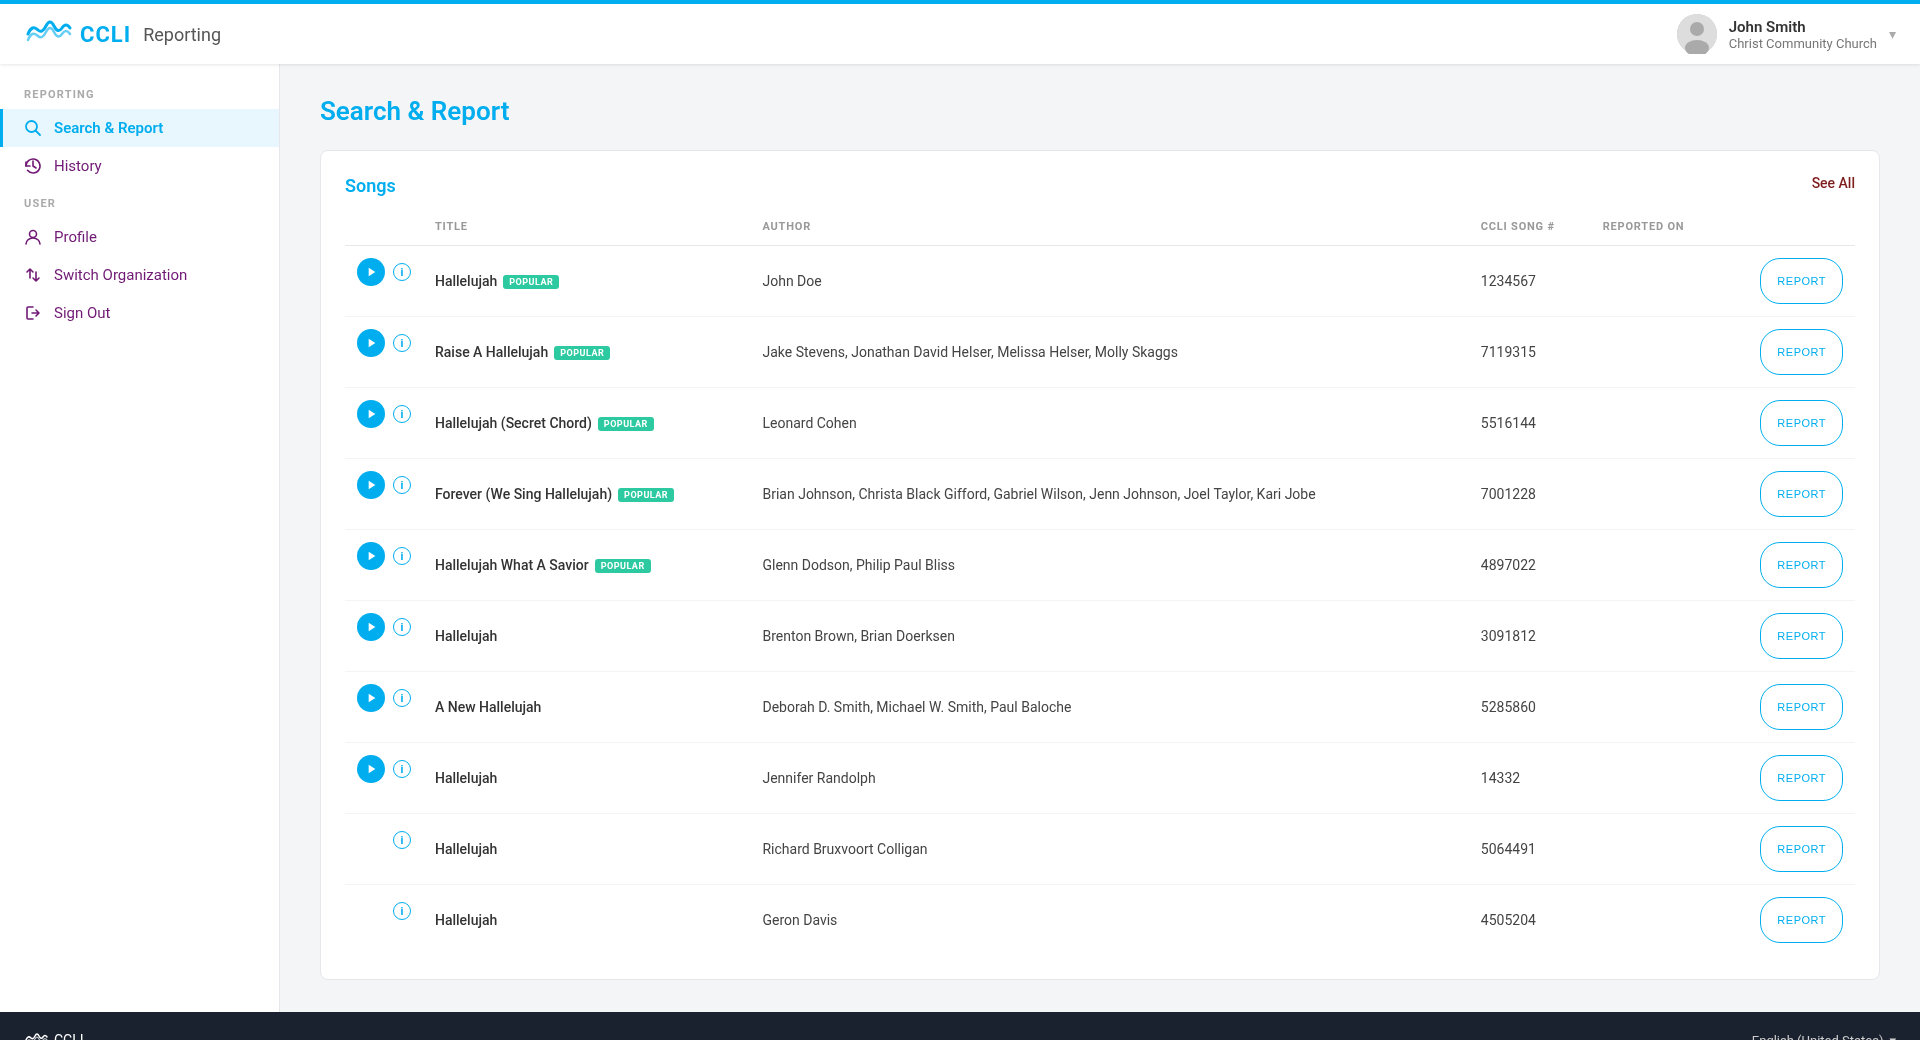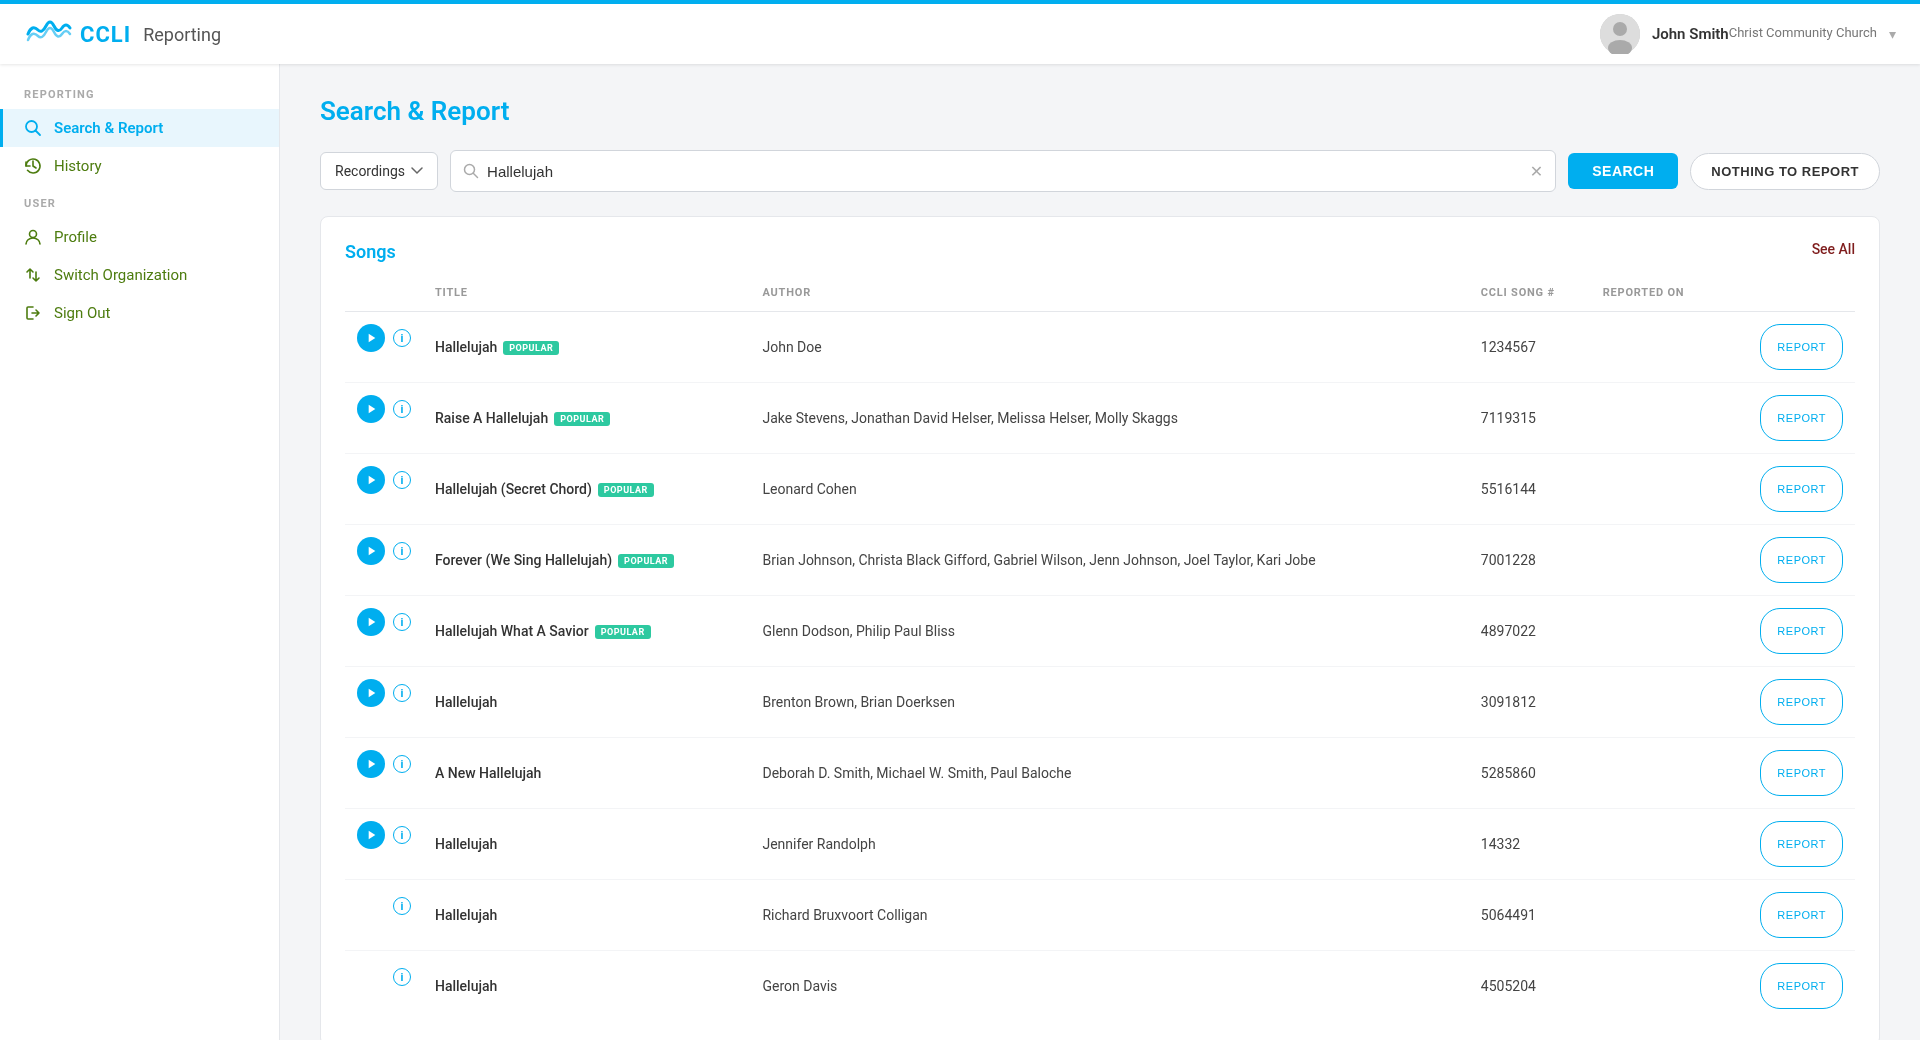--- a/index.html
+++ b/index.html
@@ -21,21 +21,21 @@
     .logo-svg { width: 48px; height: 36px; }
     .logo-text { font-size: 22px; font-weight: 700; color: #00aeef; letter-spacing: 1px; }
     .reporting-label { font-size: 18px; color: #555; font-weight: 400; margin-left: 4px; }
     .user-area { display: flex; align-items: center; gap: 12px; cursor: pointer; }
     .avatar {
       width: 40px; height: 40px; border-radius: 50%;
       background: #ccc;
       display: flex; align-items: center; justify-content: center;
       color: #fff; font-size: 18px;
     }
-    .user-info { display: flex; flex-direction: row; }
+    .user-info { display: flex; flex-direction: column; }
     .user-name { font-size: 15px; font-weight: 600; color: #333; }
     .user-org { font-size: 13px; color: #777; }
     .dropdown-arrow { color: #aaa; font-size: 14px; }
 
     
     .main-layout { display: flex; flex: 1; }
 
     
     .sidebar {
       width: 280px;
@@ -49,21 +49,21 @@
       font-weight: 700;
       color: #aaa;
       letter-spacing: 1.2px;
       padding: 0 24px 8px;
       text-transform: uppercase;
     }
     .sidebar-item {
       display: flex; align-items: center; gap: 12px;
       padding: 10px 24px;
       cursor: pointer;
-      color: #4d7c0f;
+      color: #701a75;
       font-size: 15px;
       position: relative;
       text-decoration: none;
     }
     .sidebar-item.active {
       background: #e8f6fd;
       color: #00aeef;
       font-weight: 600;
     }
     .sidebar-item.active::before {
@@ -337,40 +337,20 @@
         <path d="M12 6l3 3-3 3M15 9H8" stroke="currentColor" stroke-width="1.6" stroke-linecap="round" stroke-linejoin="round"></path>
         <path d="M9 3H4a1 1 0 0 0-1 1v10a1 1 0 0 0 1 1h5" stroke="currentColor" stroke-width="1.6" stroke-linecap="round"></path>
       </svg>
       <span>Sign Out</span>
     </div>
   </nav>
 
   <div class="content">
     <h1 class="page-title">Search &amp; Report</h1>
 
-    <div class="search-bar">
-      <div class="filter-dropdown">
-        <span>Recordings</span>
-        <svg viewBox="0 0 12 8" fill="none">
-          <path d="M1 1l5 5 5-5" stroke="#666" stroke-width="1.5" stroke-linecap="round"></path>
-        </svg>
-      </div>
-
-      <div class="search-input-wrapper">
-        <svg viewBox="0 0 16 16" fill="none">
-          <circle cx="6.5" cy="6.5" r="5" stroke="#aaa" stroke-width="1.5"></circle>
-          <line x1="10.5" y1="10.5" x2="14.5" y2="14.5" stroke="#aaa" stroke-width="1.5" stroke-linecap="round"></line>
-        </svg>
-        <input class="search-input" type="text" value="Hallelujah" placeholder="Search..." style="">
-        <span class="clear-btn">✕</span>
-      </div>
-
-      <button class="search-btn">SEARCH</button>
-      <button class="nothing-btn">NOTHING TO REPORT</button>
-    </div>
 
     <div class="results-panel">
       <div class="results-header">
         <span class="results-title">Songs</span>
         <span class="see-all">See All</span>
       </div>
 
       <table class="songs-table">
         <thead>
           <tr>

